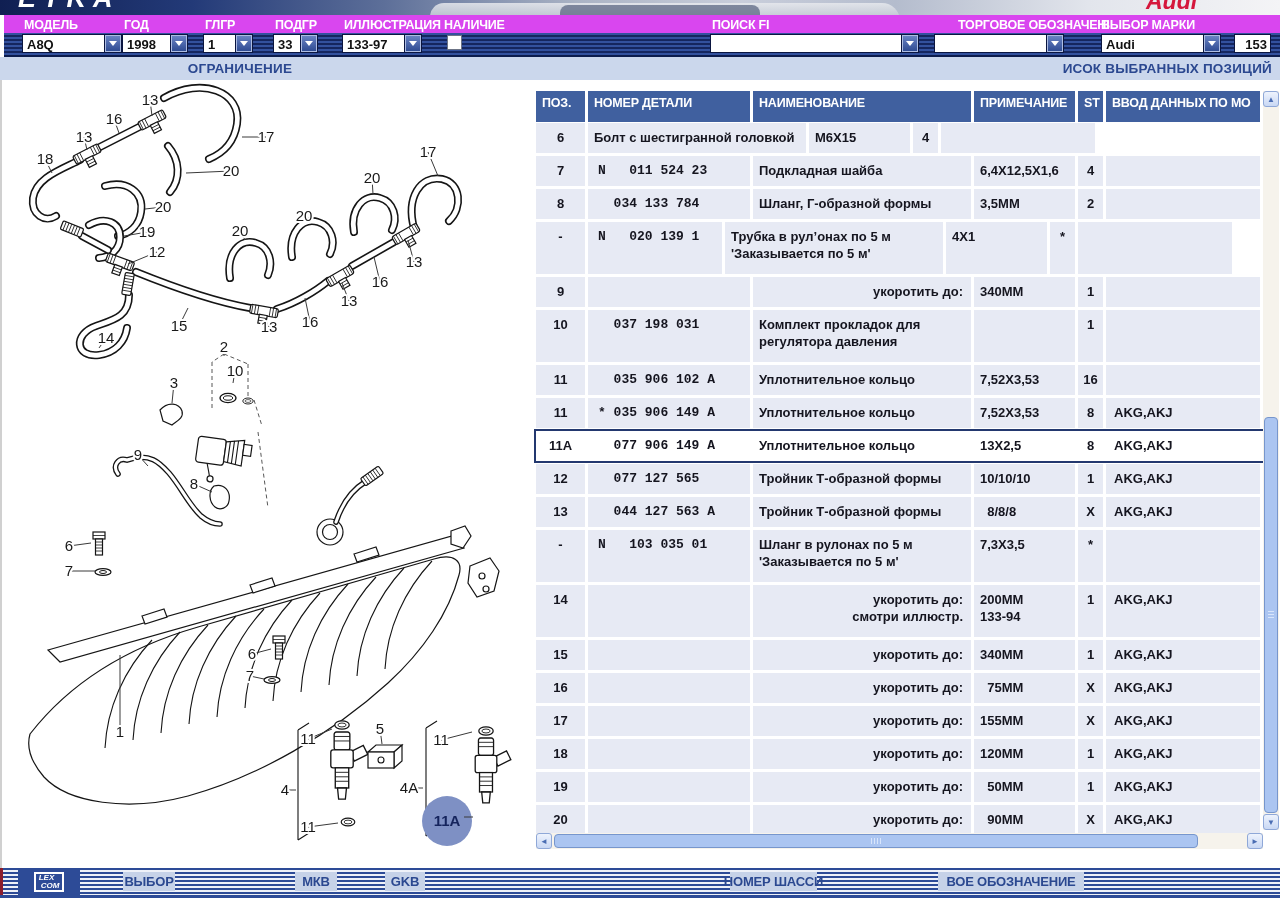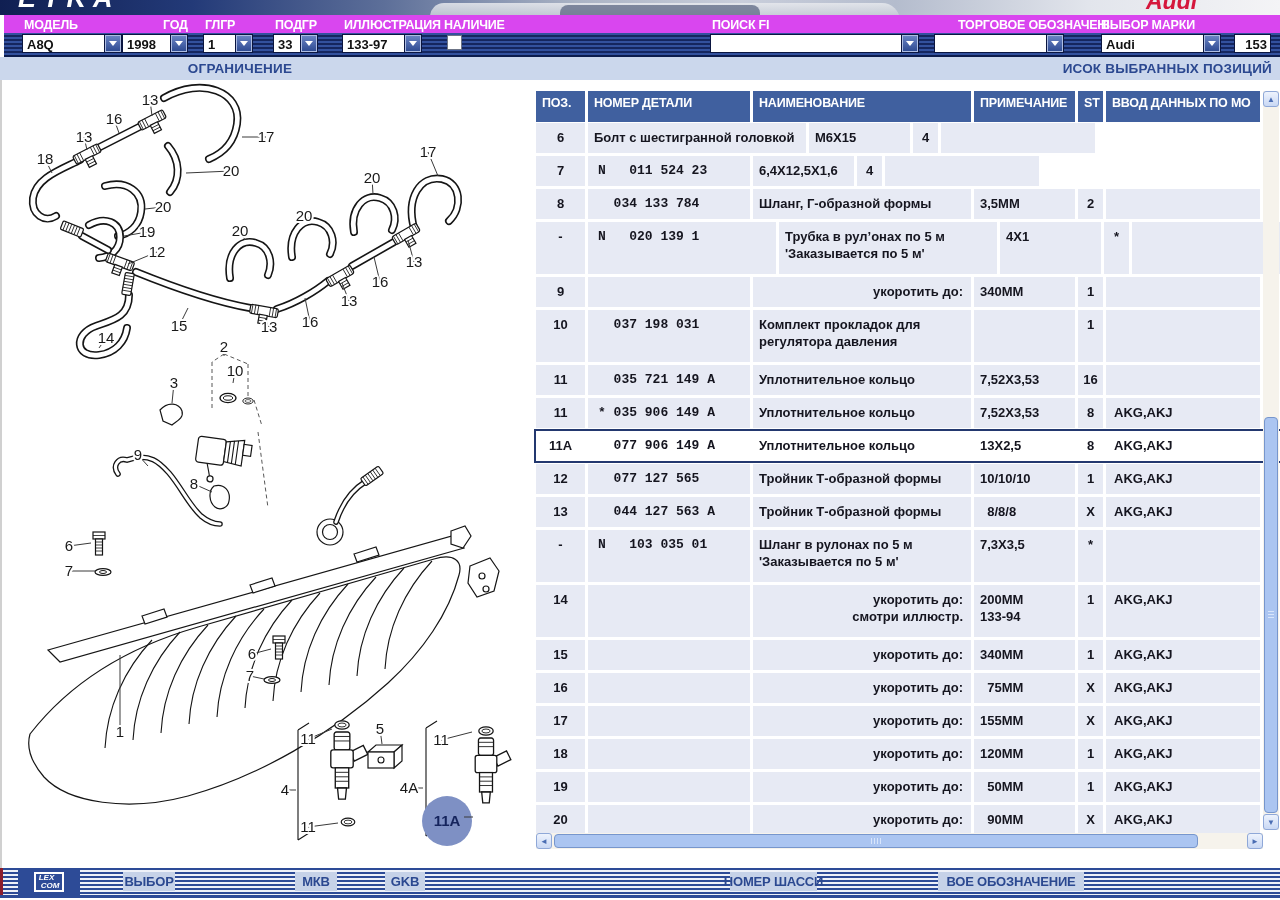--- a/index.html
+++ b/index.html
@@ -105,21 +105,21 @@
   <div class="toolbar">
     <div class="stripes"></div>
     <div>
         <div class="flabel" style="left: 20px;">МОДЕЛЬ</div>
         <div class="dd" style="left: 18px; width: 100px;">
           <span class="ddv">A8Q</span>
           <span class="ddarrow">
             <span class="tri"></span>
           </span>
         </div>
-        <div class="flabel" style="left: 120px; margin-left: 39px;">ГОД</div>
+        <div class="flabel" style="left: 120px;">ГОД</div>
         <div class="dd" style="left: 118px; width: 66px;">
           <span class="ddv">1998</span>
           <span class="ddarrow">
             <span class="tri"></span>
           </span>
         </div>
         <div class="flabel" style="left: 201px;">ГЛГР</div>
         <div class="dd" style="left: 199px; width: 50px;">
           <span class="ddv">1</span>
           <span class="ddarrow">
@@ -415,37 +415,40 @@
             <div class="td name" style="width: 218px;">
               <div>Болт с шестигранной головкой</div>
             </div>
             <div class="td note" style="width: 101px;"><div>M6X15</div></div>
             <div class="td st" style="width: 25px;">4</div>
             <div class="td model" style="width: 154px;"></div>
           </div>
           <div class="trow" style="height: 30px;">
             <div class="td pos" style="width: 49px;">7</div>
             <div class="td num" style="width: 162px;">N   011 524 23</div>
+            <div class="td name" style="width: 218px;">
+              <div>Подкладная шайба</div>
+            </div>
             <div class="td note" style="width: 101px;"><div>6,4X12,5X1,6</div></div>
             <div class="td st" style="width: 25px;">4</div>
             <div class="td model" style="width: 154px;"></div>
           </div>
           <div class="trow" style="height: 30px;">
             <div class="td pos" style="width: 49px;">8</div>
             <div class="td num" style="width: 162px;">  034 133 784</div>
             <div class="td name" style="width: 218px;">
               <div>Шланг, Г-образной формы</div>
             </div>
             <div class="td note" style="width: 101px;"><div>3,5MM</div></div>
             <div class="td st" style="width: 25px;">2</div>
             <div class="td model" style="width: 154px;"></div>
           </div>
           <div class="trow" style="height: 52px;">
             <div class="td pos" style="width: 49px;">-</div>
-            <div class="td num" style="width: 188px;">N   020 139 1</div>
+            <div class="td num" style="width: 134px;">N   020 139 1</div>
             <div class="td name" style="width: 218px;">
               <div>Трубка в рул’онах по 5 м</div>
               <div>'Заказывается по 5 м'</div>
             </div>
             <div class="td note" style="width: 101px;"><div>4X1</div></div>
             <div class="td st" style="width: 25px;">*</div>
             <div class="td model" style="width: 154px;"></div>
           </div>
           <div class="trow" style="height: 30px;">
             <div class="td pos" style="width: 49px;">9</div>
@@ -463,21 +466,21 @@
             <div class="td name" style="width: 218px;">
               <div>Комплект прокладок для</div>
               <div>регулятора давления</div>
             </div>
             <div class="td note" style="width: 101px;"></div>
             <div class="td st" style="width: 25px;">1</div>
             <div class="td model" style="width: 154px;"></div>
           </div>
           <div class="trow" style="height: 30px;">
             <div class="td pos" style="width: 49px;">11</div>
-            <div class="td num" style="width: 162px;">  035 721 149 A</div>
+            <div class="td num" style="width: 162px;">  035 906 102 A</div>
             <div class="td name" style="width: 218px;">
               <div>Уплотнительное кольцо</div>
             </div>
             <div class="td note" style="width: 101px;"><div>7,52X3,53</div></div>
             <div class="td st" style="width: 25px;">16</div>
             <div class="td model" style="width: 154px;"></div>
           </div>
           <div class="trow" style="height: 30px;">
             <div class="td pos" style="width: 49px;">11</div>
             <div class="td num" style="width: 162px;">* 035 906 149 A</div>

